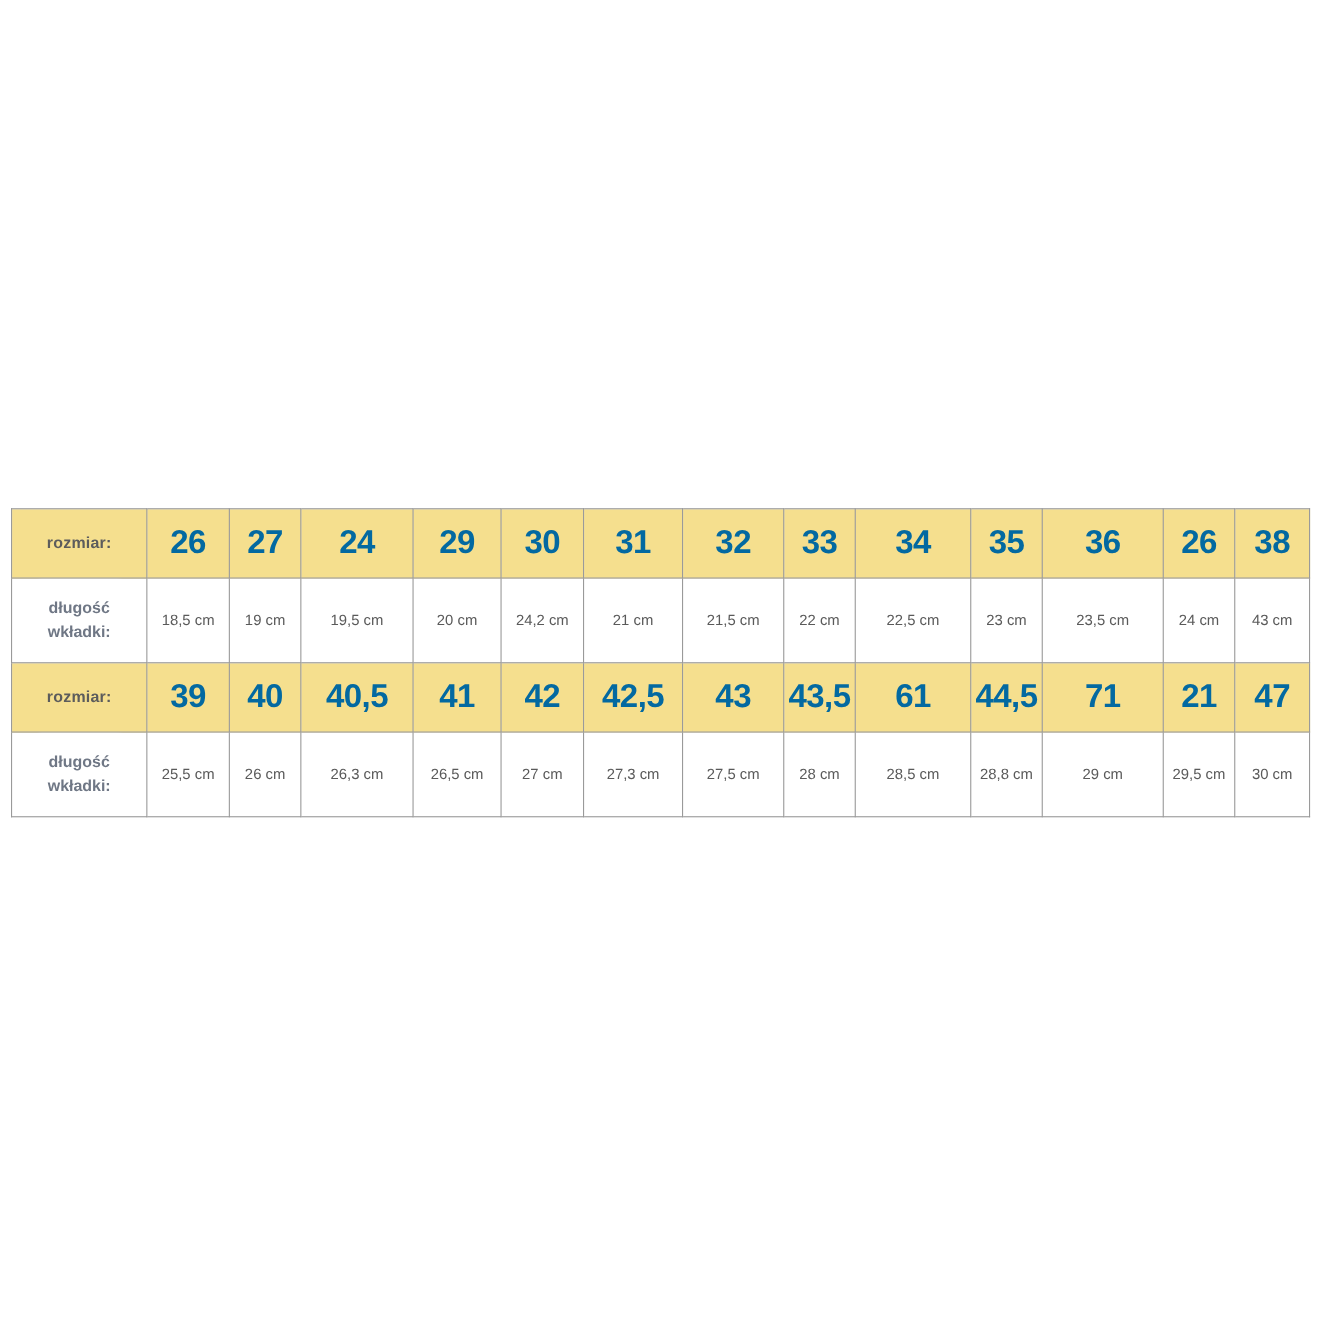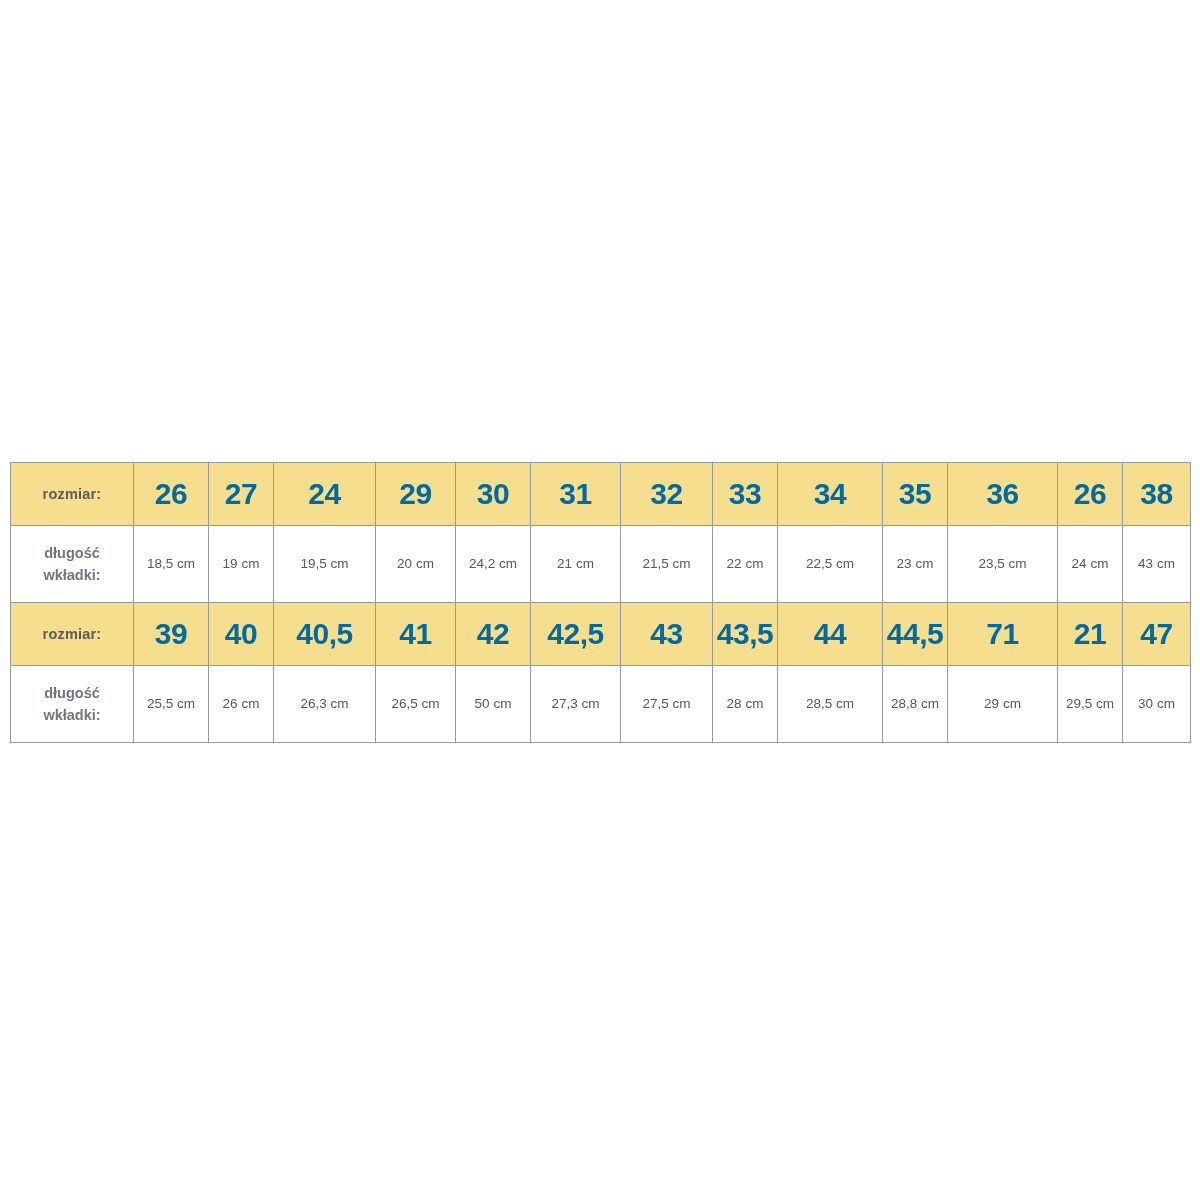--- a/index.html
+++ b/index.html
@@ -135,36 +135,36 @@
         <tr class="row-header">
           <td class="label-cell">rozmiar:</td>
           <td class="size-cell">39</td>
           <td class="size-cell">40</td>
           <td class="size-cell">40,5</td>
           <td class="size-cell">41</td>
           <td class="size-cell">42</td>
           <td class="size-cell">42,5</td>
           <td class="size-cell">43</td>
           <td class="size-cell">43,5</td>
-          <td class="size-cell">44</td>
+          <td class="size-cell">61</td>
           <td class="size-cell">44,5</td>
           <td class="size-cell">71</td>
           <td class="size-cell">21</td>
           <td class="size-cell">47</td>
         </tr>
         <tr class="row-data">
           <td class="label-cell">
             <span class="label-line">długość</span>
             <span class="label-line">wkładki:</span>
           </td>
           <td class="value-cell">25,5 cm</td>
           <td class="value-cell">26 cm</td>
           <td class="value-cell">26,3 cm</td>
           <td class="value-cell">26,5 cm</td>
-          <td class="value-cell">50 cm</td>
+          <td class="value-cell">27 cm</td>
           <td class="value-cell">27,3 cm</td>
           <td class="value-cell">27,5 cm</td>
           <td class="value-cell">28 cm</td>
           <td class="value-cell">28,5 cm</td>
           <td class="value-cell">28,8 cm</td>
           <td class="value-cell">29 cm</td>
           <td class="value-cell">29,5 cm</td>
           <td class="value-cell">30 cm</td>
         </tr>
       </tbody>

